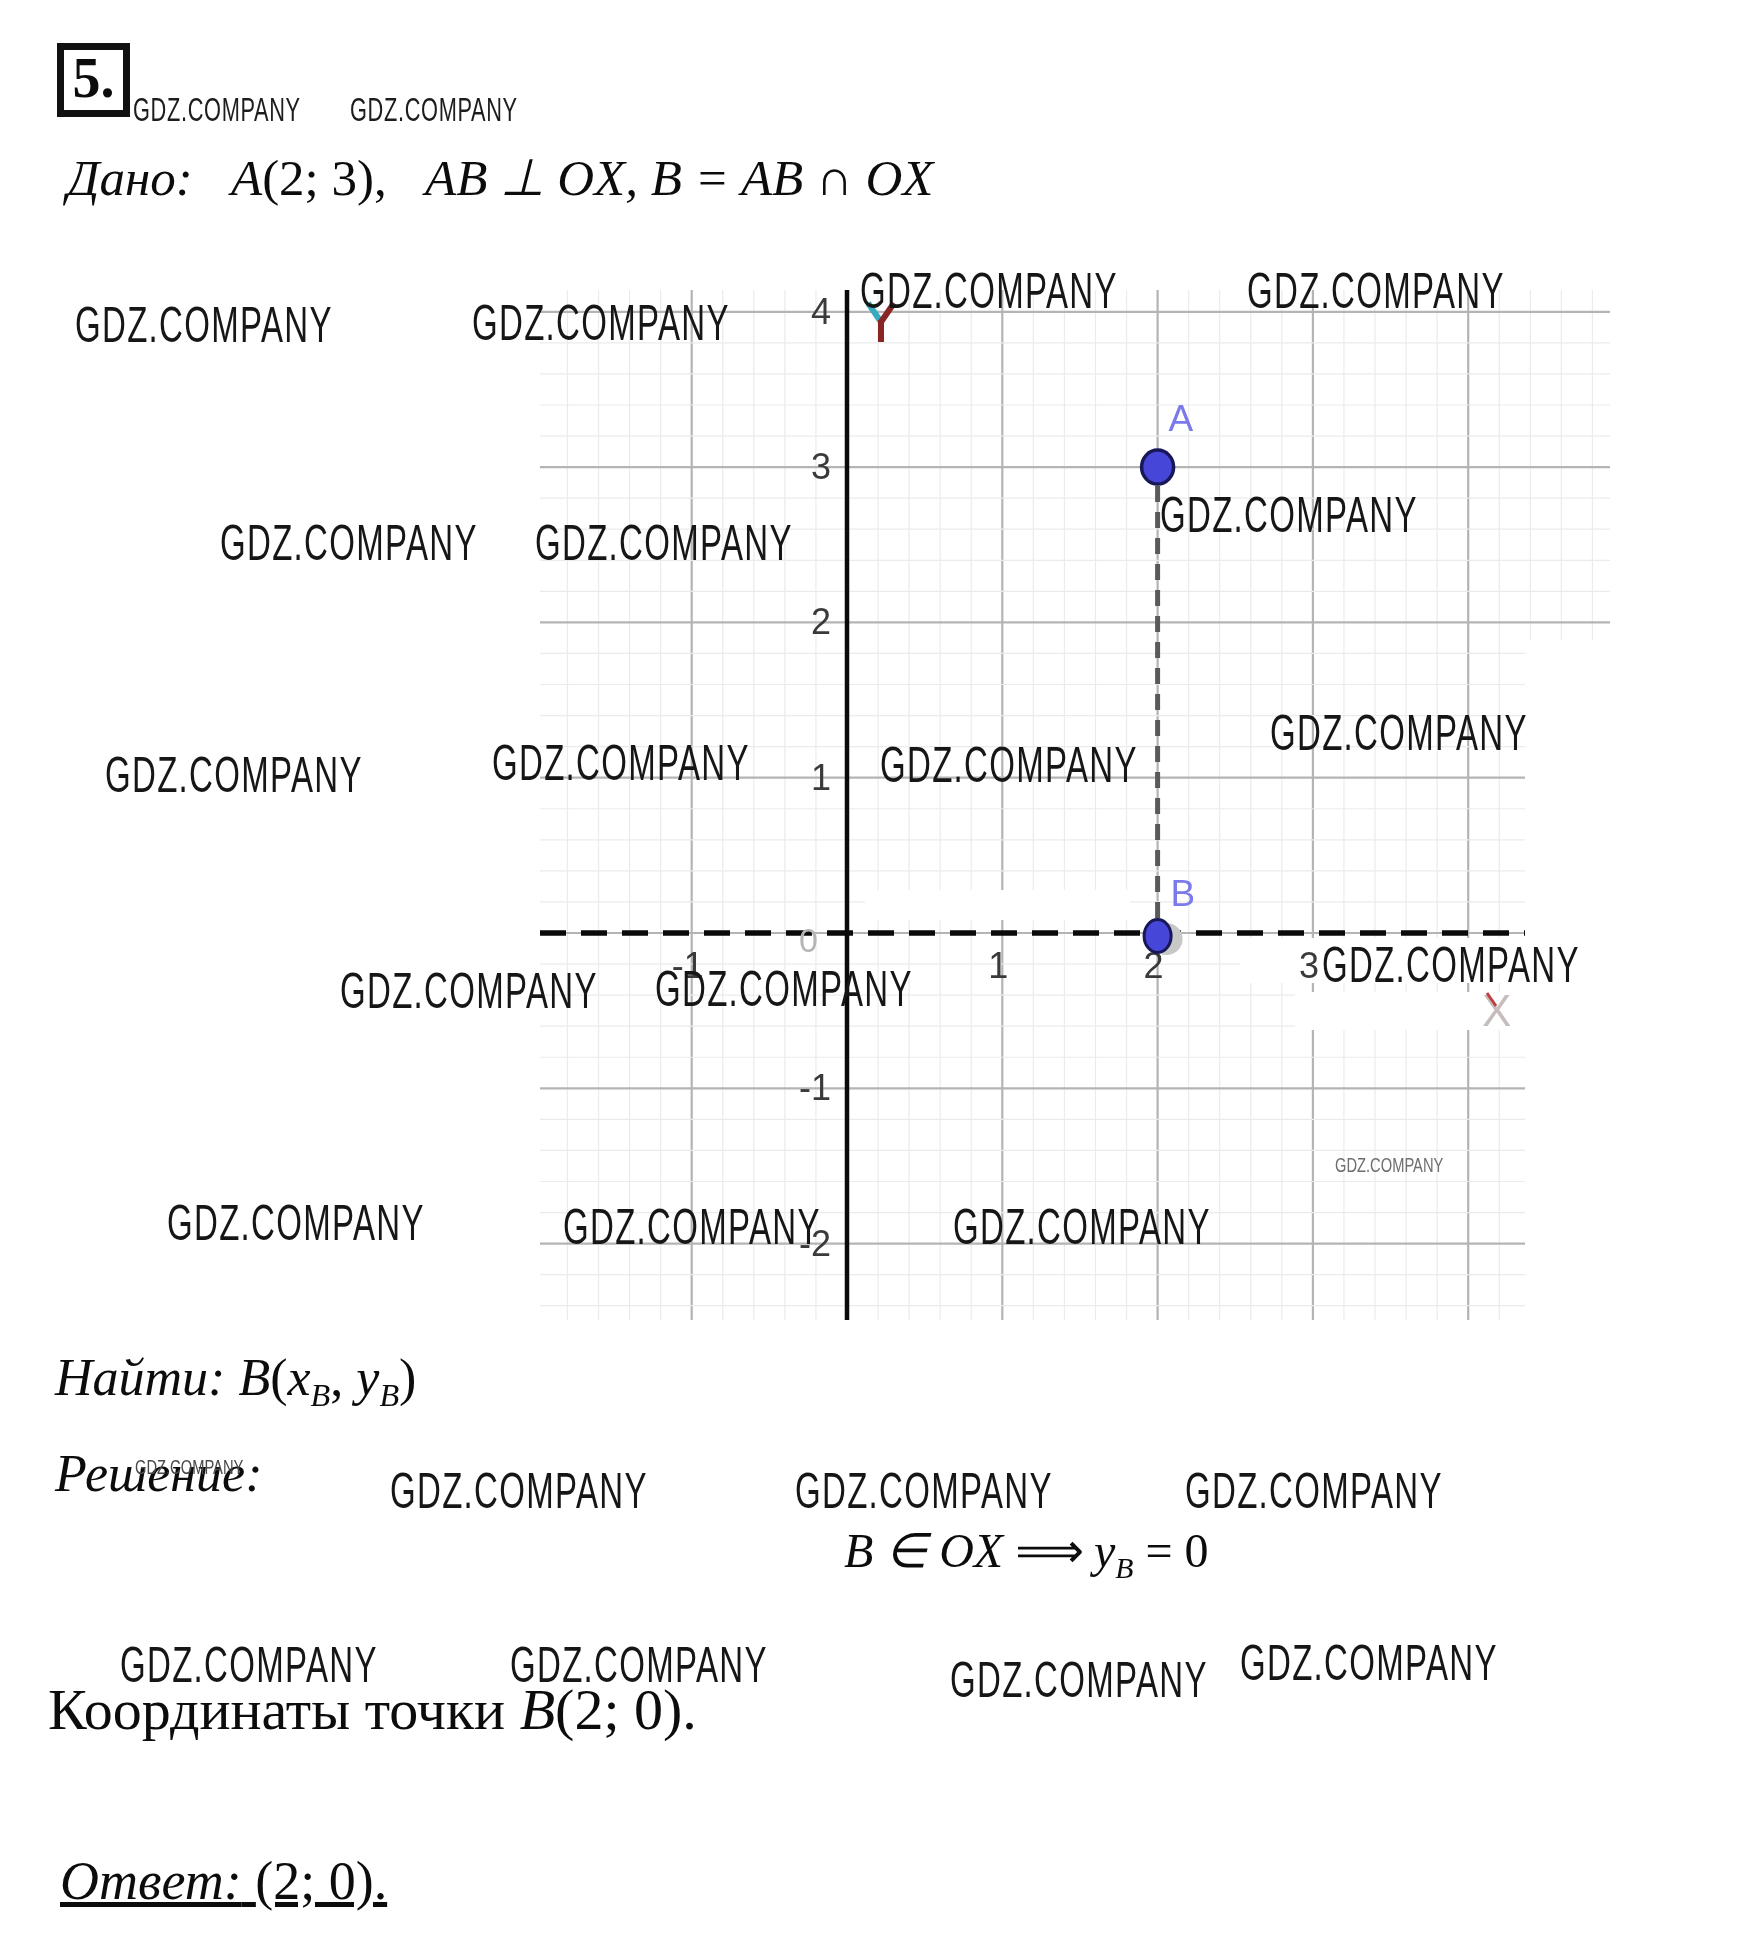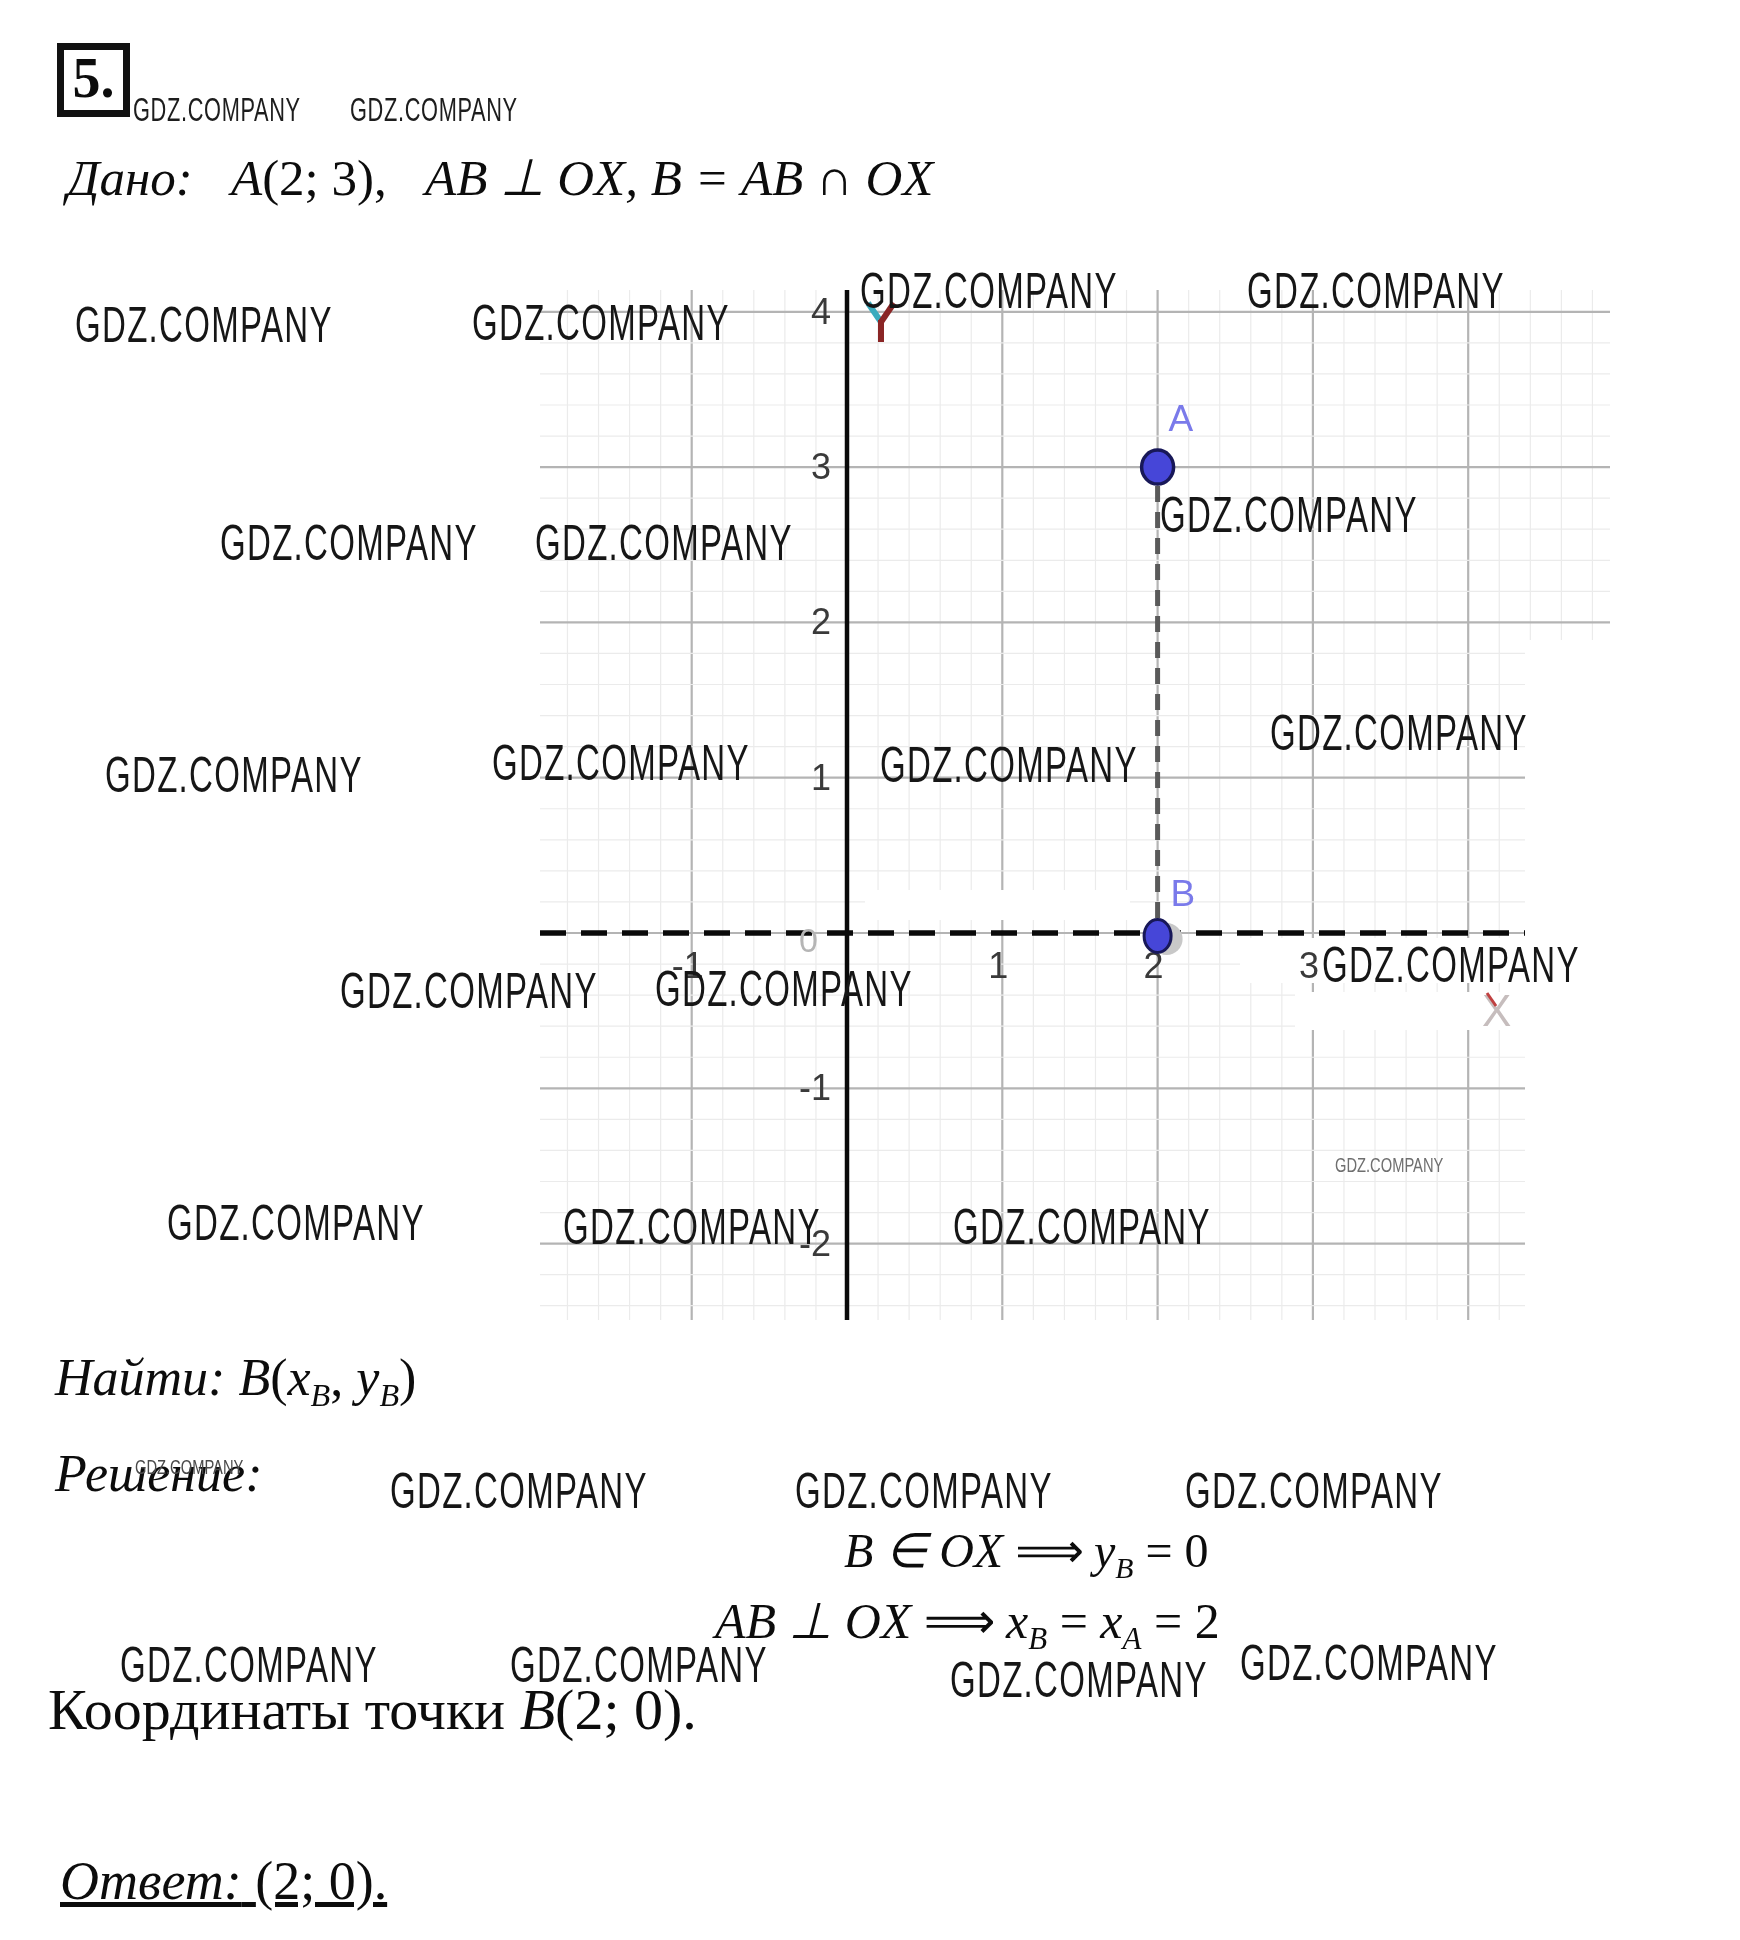--- a/index.html
+++ b/index.html
@@ -156,28 +156,20 @@
     <span class="it">Решение:</span>
   </div>
 
   <div class="line eq1">
     <span>B ∈ OX</span>
     <span class="arrow">⟹</span>
     <span>y</span><sub>B</sub>
     <span class="up">= 0</span>
   </div>
 
-  <div class="line eq2">
-    <span>AB ⊥ OX</span>
-    <span class="arrow">⟹</span>
-    <span>x</span><sub>B</sub>
-    <span class="up">=</span>
-    <span>x</span><sub>A</sub>
-    <span class="up">= 2</span>
-  </div>
 
   <div class="line koord">
     <span class="up">Координаты точки </span><span class="it">B</span><span class="up">(2; 0).</span>
   </div>
 
   <div class="line otvet">
     <span class="it">Ответ:</span>
     <span class="up">(2; 0).</span>
   </div>
 

